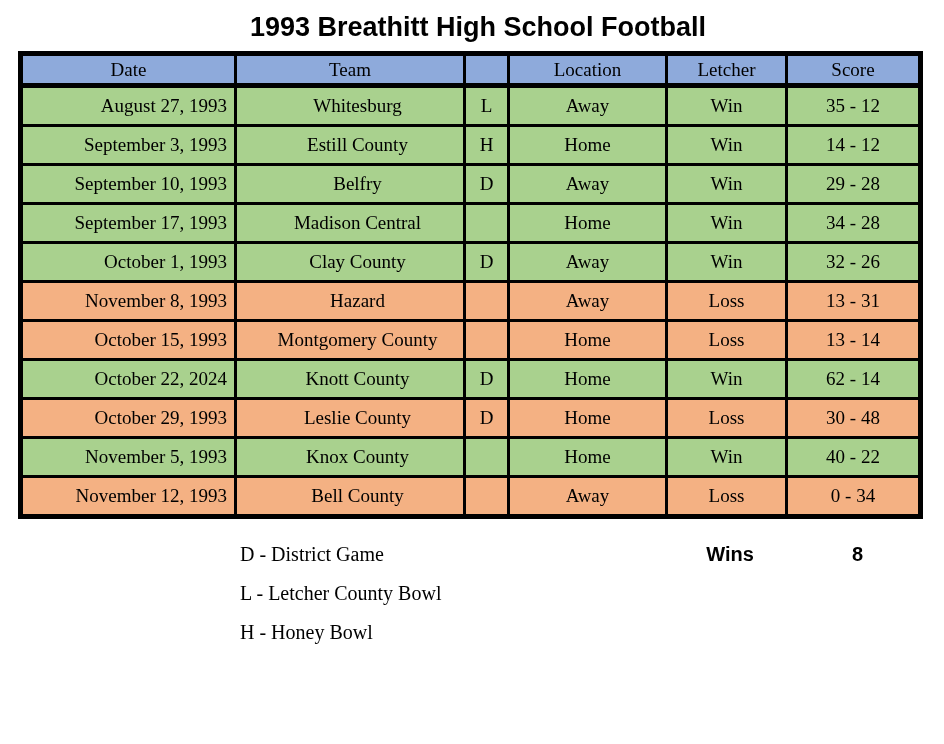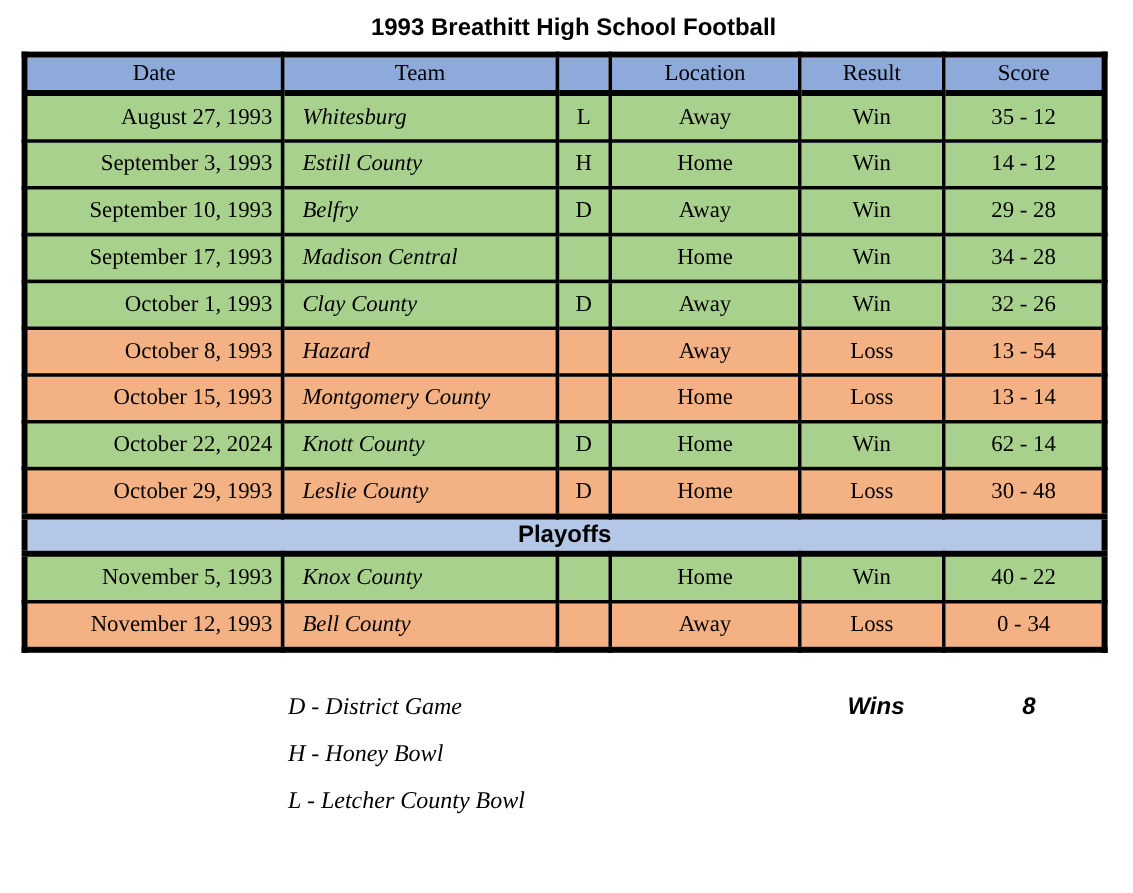--- a/index.html
+++ b/index.html
@@ -16,21 +16,21 @@
     background:var(--page-bg);
     font-family:"Liberation Serif", serif;
     color:#000;
     overflow:hidden;
   }
   .page-title{
     margin:12px 0 8px 12px;
     text-align:center;
     font-family:"Liberation Sans", sans-serif;
     font-weight:bold;
-    font-size:20px;
+    font-size:27px;
     letter-spacing:0px;
   }
   table.schedule{
     border-collapse:collapse;
     margin-left:18px;
     width:840px;
     table-layout:fixed;
   }
   table.schedule{border:5px solid var(--border-black);}
   .schedule th,.schedule td{
@@ -44,36 +44,35 @@
     background:var(--header-blue);
     font-weight:normal;
     height:27px;
     text-align:center;
     border-bottom:5px solid var(--border-black);
   }
   .schedule td{height:36px;text-align:center;}
   tr.win td{background:var(--win-green);}
   tr.loss td{background:var(--loss-orange);}
   td.cell-date{text-align:right;padding-right:7px;}
-  td.cell-team{text-align:left;padding-left:15px;font-style:italic;}
+  td.cell-team{text-align:center;padding-left:15px;}
   tr.playoffs-row td{
     background:var(--playoffs-blue);
     border-top:5px solid var(--border-black);
     border-bottom:5px solid var(--border-black);
     height:26px;
     font-family:"Liberation Sans", sans-serif;
     font-weight:bold;
     font-size:20px;
     text-align:center;
   }
   .bottom-section{
     position:relative;
-    margin-top:32px;
+    margin-top:22px;
     height:120px;
-    font-style:italic;
   }
   .legend{
     margin-left:240px;
     font-size:20px;
   }
   .legend-item{
     line-height:26px;
     margin-bottom:13px;
   }
   .summary{
@@ -105,21 +104,21 @@
     <col style="width:158px">
       <col style="width:120px">
       <col style="width:134px">
   </colgroup>
   <thead>
     <tr>
       <th>Date</th>
       <th>Team</th>
       <th></th>
       <th>Location</th>
-      <th>Result</th>
+      <th>Letcher</th>
       <th>Score</th>
     </tr>
   </thead>
   <tbody>
     <tr class="win">
       <td class="cell-date">August 27, 1993</td>
       <td class="cell-team">Whitesburg</td>
       <td>L</td>
       <td>Away</td>
       <td>Win</td>
@@ -151,26 +150,26 @@
     </tr>
     <tr class="win">
       <td class="cell-date">October 1, 1993</td>
       <td class="cell-team">Clay County</td>
       <td>D</td>
       <td>Away</td>
       <td>Win</td>
       <td>32 - 26</td>
     </tr>
     <tr class="loss">
-      <td class="cell-date">October 8, 1993</td>
+      <td class="cell-date">November 8, 1993</td>
       <td class="cell-team">Hazard</td>
       <td></td>
       <td>Away</td>
       <td>Loss</td>
-      <td>13 - 54</td>
+      <td>13 - 31</td>
     </tr>
     <tr class="loss">
       <td class="cell-date">October 15, 1993</td>
       <td class="cell-team">Montgomery County</td>
       <td></td>
       <td>Home</td>
       <td>Loss</td>
       <td>13 - 14</td>
     </tr>
     <tr class="win">
@@ -181,23 +180,20 @@
       <td>Win</td>
       <td>62 - 14</td>
     </tr>
     <tr class="loss">
       <td class="cell-date">October 29, 1993</td>
       <td class="cell-team">Leslie County</td>
       <td>D</td>
       <td>Home</td>
       <td>Loss</td>
       <td>30 - 48</td>
-    </tr>
-    <tr class="playoffs-row">
-      <td colspan="6">Playoffs</td>
     </tr>
     <tr class="win">
       <td class="cell-date">November 5, 1993</td>
       <td class="cell-team">Knox County</td>
       <td></td>
       <td>Home</td>
       <td>Win</td>
       <td>40 - 22</td>
     </tr>
     <tr class="loss">
@@ -207,22 +203,22 @@
       <td>Away</td>
       <td>Loss</td>
       <td>0 - 34</td>
     </tr>
   </tbody>
 </table>
 
 <div class="bottom-section">
   <div class="legend">
     <div class="legend-item">D - District Game</div>
+    <div class="legend-item">L - Letcher County Bowl</div>
     <div class="legend-item">H - Honey Bowl</div>
-    <div class="legend-item">L - Letcher County Bowl</div>
   </div>
   <div class="summary">
     <div class="summary-row">
       <span class="summary-label">Wins</span>
       <span class="summary-value">8</span>
     </div>
   </div>
 </div>
 
 </body></html>

